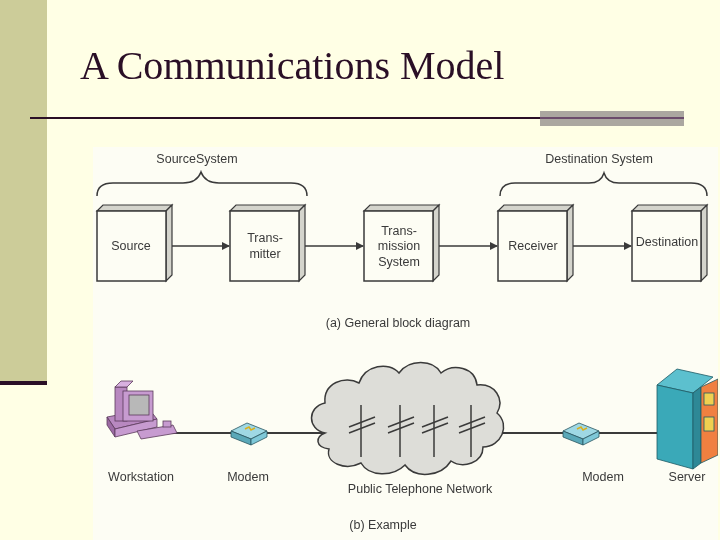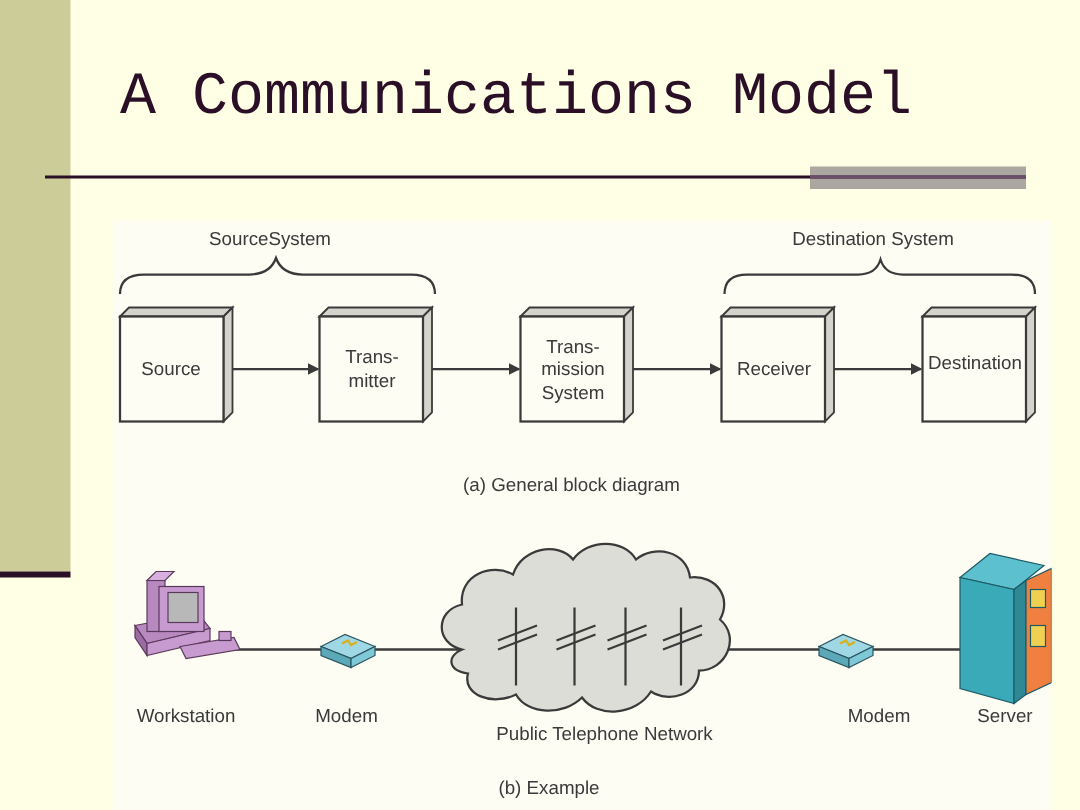--- a/index.html
+++ b/index.html
@@ -5,28 +5,28 @@
   html, body { margin:0; padding:0; }
   body {
     width:720px; height:540px; overflow:hidden; position:relative;
     background:#FFFFE5;
     font-family:"Liberation Sans", sans-serif;
   }
   .sidebar { position:absolute; left:0; top:0; width:47px; height:381px; background:#CCCC99; }
   .sidebar-rule { position:absolute; left:0; top:381px; width:47px; height:4px; background:#2A0F26; }
   .title {
     position:absolute; left:80px; top:42px;
-    font-family:Liberation Mono, monospace; font-size:40px; color:#2A0F26;
+    font-family:Liberation Serif, serif; font-size:40px; color:#2A0F26;
     line-height:48px; white-space:nowrap;
   }
   .title-rule { position:absolute; left:30px; top:117px; width:654px; height:2px; background:#2A0F26; }
   .title-rule-accent { position:absolute; left:540px; top:111px; width:144px; height:15px; background:#ABA7A0; }
   .title-rule-accent-line { position:absolute; left:540px; top:117px; width:144px; height:2px; background:#6B4C6B; }
   .figure {
-    position:absolute; left:76px; top:147px; width:625px; height:394px;
+    position:absolute; left:93px; top:147px; width:625px; height:394px;
     background:#FDFDF4;
   }
   svg text { font-family:"Liberation Sans", sans-serif; fill:#3A3A3A; }
 </style>
 </head>
 <body>
 
 <div class="sidebar"></div>
 <div class="sidebar-rule"></div>
 <div class="title">A Communications Model</div>

